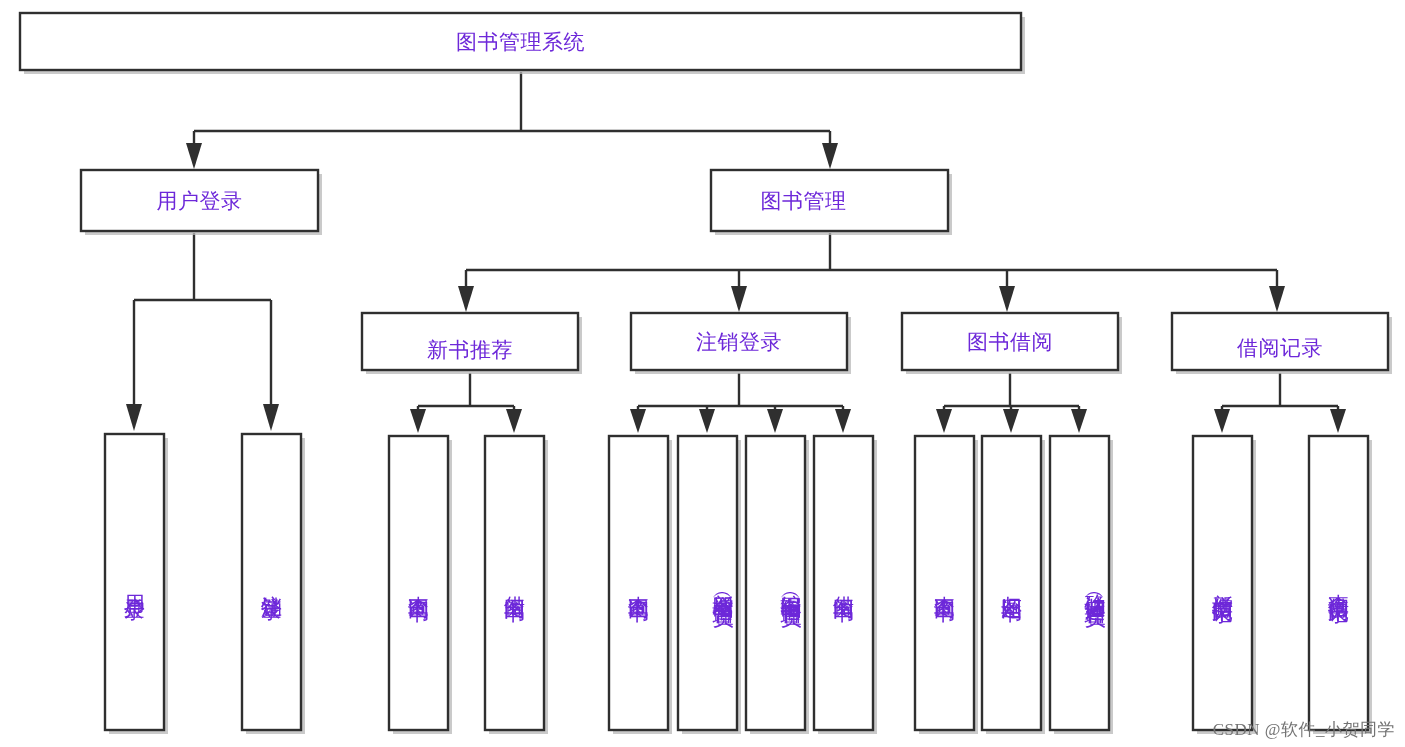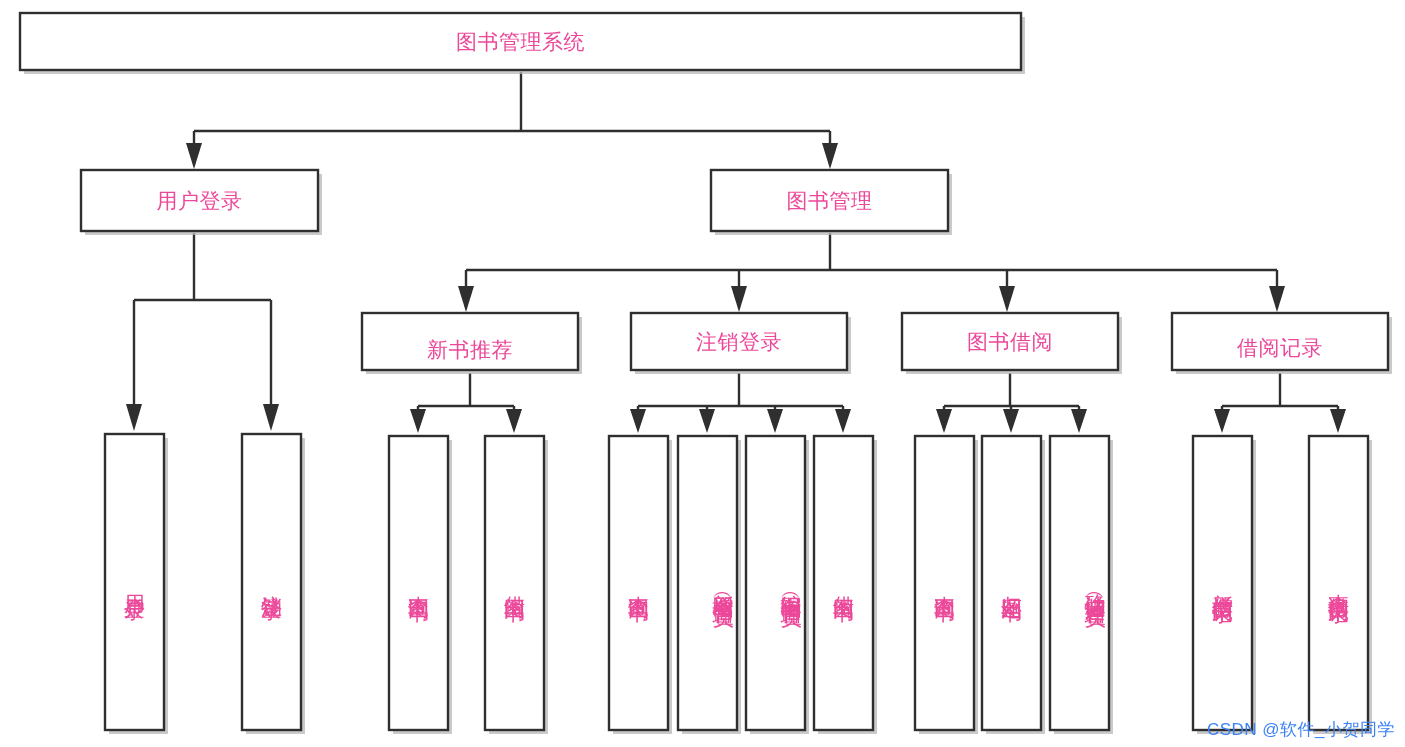--- a/index.html
+++ b/index.html
@@ -42,21 +42,21 @@
     stroke-linecap: butt;
   }
   .edge-arrow {
     fill: #2f2f2f;
   }
   .node-label {
     position: absolute;
     display: flex;
     align-items: center;
     justify-content: center;
-    color: #ec4899;
+    color: #6d28d9;
     font-family: "Liberation Sans", "DejaVu Sans", sans-serif;
     pointer-events: none;
     box-sizing: border-box;
   }
   .node-label.horizontal {
     font-size: 21px;
     letter-spacing: 0.5px;
     line-height: 1.1;
   }
   .node-label.vertical {
@@ -70,22 +70,22 @@
   }
   .node-label.vertical.centered {
     align-items: center;
     padding-top: 0;
   }
   .watermark {
     position: absolute;
     right: 10px;
     bottom: 6px;
     font-size: 17px;
-    color: #3b82f6;
-    font-family: Liberation Sans, sans-serif;
+    color: #737373;
+    font-family: Liberation Serif, serif;
     letter-spacing: 0.5px;
     white-space: nowrap;
   }
   .hit-layer {
     position: absolute;
     top: 0; left: 0;
     width: 1405px;
     height: 747px;
   }
 </style>
@@ -212,21 +212,21 @@
       <rect class="node-shadow" x="1313" y="440" width="59" height="294"></rect>
       <rect class="node-box" x="1309" y="436" width="59" height="294"></rect>
     </g>
   </svg>
 
   <div class="hit-layer">
 
     <div class="node-label horizontal" style="left:20px; top:13px; width:1001px; height:57px;">图书管理系统</div>
 
     <div class="node-label horizontal" style="left:81px; top:170px; width:237px; height:61px;">用户登录</div>
-    <div class="node-label horizontal" style="left:711px; top:170px; width:237px; height:61px;">图书管理</div>
+    <div class="node-label horizontal" style="left:685px; top:170px; width:237px; height:61px;">图书管理</div>
 
     <div class="node-label horizontal" style="left:362px; top:313px; width:216px; height:73px;">新书推荐</div>
     <div class="node-label horizontal" style="left:631px; top:313px; width:216px; height:57px;">注销登录</div>
     <div class="node-label horizontal" style="left:902px; top:313px; width:216px; height:57px;">图书借阅</div>
     <div class="node-label horizontal" style="left:1172px; top:313px; width:216px; height:69px;">借阅记录</div>
 
     <div class="node-label vertical centered" style="left:105px; top:434px; width:59px; height:296px;">用户登录</div>
     <div class="node-label vertical centered" style="left:242px; top:434px; width:59px; height:296px;">注销登录</div>
 
     <div class="node-label vertical centered" style="left:389px; top:436px; width:59px; height:294px;">查询图书</div>

